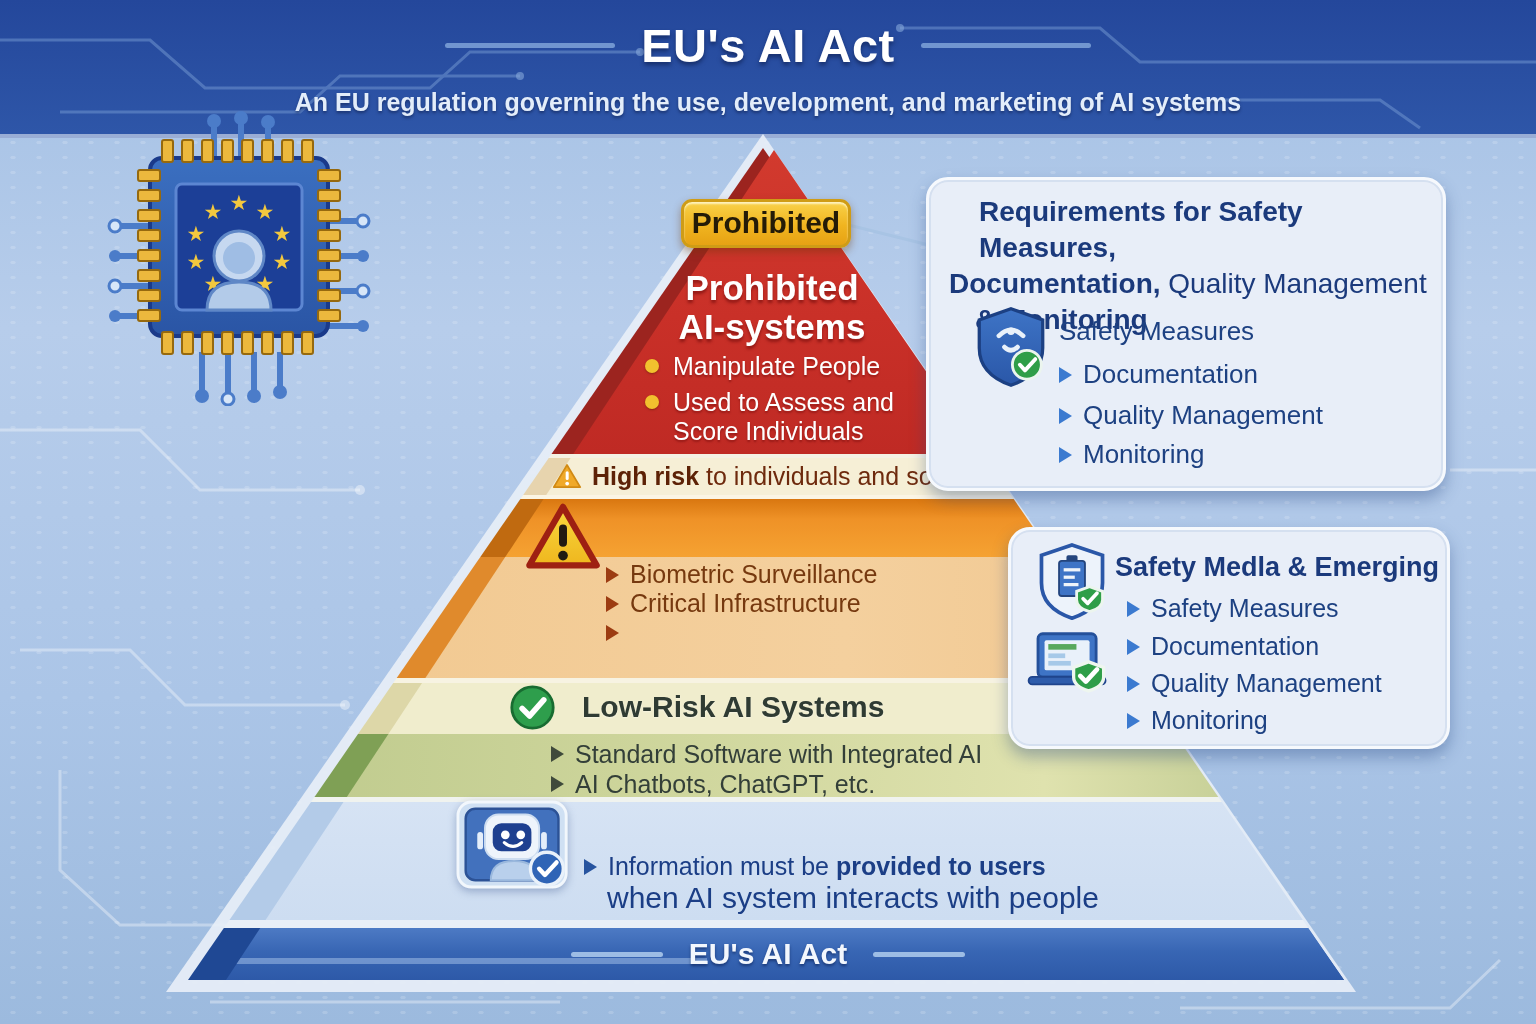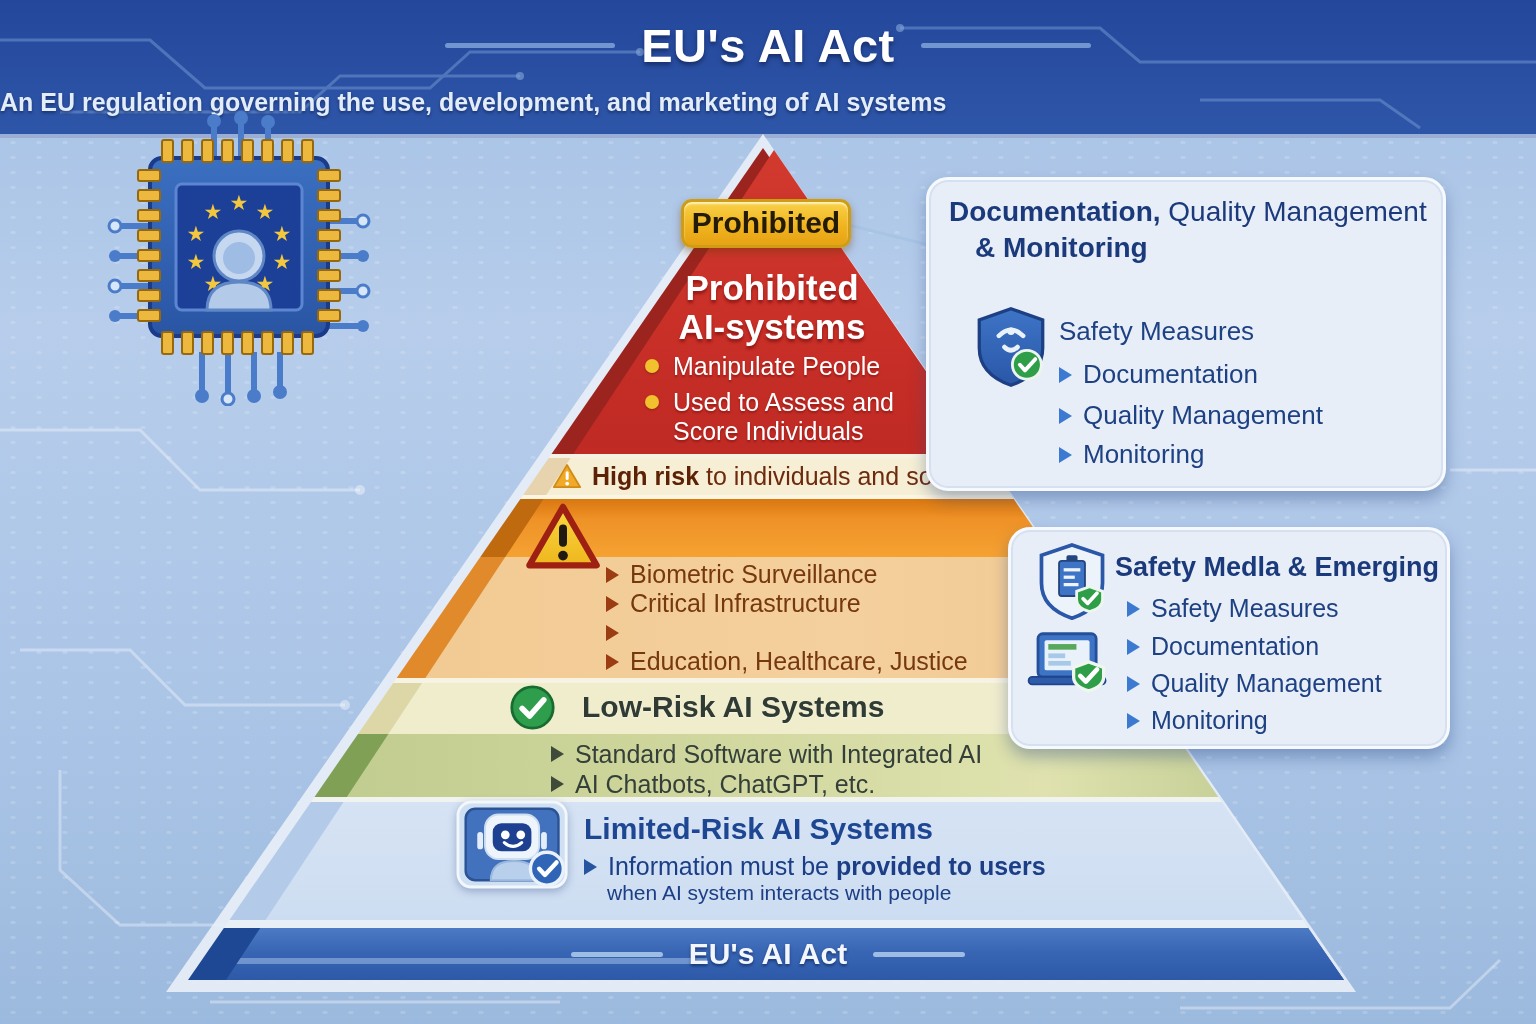--- a/index.html
+++ b/index.html
@@ -15,21 +15,21 @@
 
   
   .header{position:absolute;left:0;top:0;width:1536px;height:134px;z-index:2;
     background:linear-gradient(180deg,var(--header_blue,#24479b) 0%,#2e56a8 100%);
     border-bottom:4px solid rgba(232,241,251,.6);}
   .header-traces{position:absolute;inset:0;}
   .title-row{position:absolute;left:0;top:18px;width:100%;display:flex;align-items:center;justify-content:center;gap:26px;}
   .title-dash{width:170px;height:5px;border-radius:3px;background:#7fa3d8;opacity:.85;}
   .page-title{margin:0;font-size:47px;font-weight:bold;color:#ffffff;letter-spacing:.5px;
     text-shadow:0 3px 4px rgba(8,20,60,.55);}
-  .subtitle{position:absolute;left:0;top:88px;width:100%;text-align:left;
+  .subtitle{position:absolute;left:0;top:88px;width:100%;text-align:center;
     font-size:25px;font-weight:bold;color:#e3edfa;text-shadow:0 2px 3px rgba(8,20,60,.5);}
 
   
   .pyr-outline{position:absolute;inset:0;z-index:3;
     clip-path:polygon(763px 134px,166px 992px,1356px 992px);
     background:rgba(240,246,252,.88);
     filter:drop-shadow(0 6px 10px rgba(40,70,130,.35));}
   .pyr{position:absolute;inset:0;}
   .pyr-dark{z-index:3;clip-path:polygon(763px 148px,188px 980px,1344px 980px);}
   .pyr-main{z-index:4;clip-path:polygon(774px 150px,226px 980px,1344px 980px);}
@@ -90,21 +90,21 @@
     font-size:30px;font-weight:bold;color:#2f3b33;text-shadow:0 1px 2px rgba(255,255,255,.45);}
   .low-list{position:absolute;left:551px;top:739px;z-index:5;}
   .low-list .row{display:flex;align-items:center;gap:11px;height:30px;font-size:25px;color:#333f38;}
   .low-list .tri{border-left-color:#3f4a3b;}
   .robot{position:absolute;left:456px;top:799px;z-index:5;filter:drop-shadow(0 3px 4px rgba(40,70,130,.35));}
   .ltd-heading{position:absolute;left:584px;top:812px;z-index:5;
     font-size:30px;font-weight:bold;color:#1d4693;}
   .ltd-line1{position:absolute;left:584px;top:852px;z-index:5;display:flex;align-items:center;gap:11px;
     font-size:25px;color:#1b3e86;}
   .ltd-line1 .tri{border-left-color:#27549f;}
-  .ltd-line2{position:absolute;left:607px;top:881px;z-index:5;font-size:21px;color:#1b3e86;}
+  .ltd-line2{position:absolute;left:607px;top:881px;z-index:5;font-size:30px;color:#1b3e86;}
   .base-row{position:absolute;left:0;top:929px;width:1536px;height:50px;z-index:5;
     display:flex;align-items:center;justify-content:center;gap:26px;}
   .base-dash{width:92px;height:5px;border-radius:3px;background:#a9c6ea;opacity:.9;}
   .base-label{font-size:30px;font-weight:bold;color:#f3f7fd;text-shadow:0 2px 3px rgba(8,28,80,.6);}
 
   .tri{width:0;height:0;border-top:8px solid transparent;border-bottom:8px solid transparent;
     border-left:13px solid var(--bullet_blue,#3b7ad0);flex:0 0 auto;}
 
   
   .panel{position:absolute;z-index:6;background:var(--panel_bg,#e8eef8);
@@ -341,24 +341,20 @@
         <span class="tri"></span>
         <span>Biometric Surveillance</span>
       </div>
     <div class="row">
         <span class="tri"></span>
         <span>Critical Infrastructure</span>
       </div>
     <div class="row">
         <span class="tri"></span>
       </div>
-    <div class="row">
-        <span class="tri"></span>
-        <span>Education, Healthcare, Justice</span>
-      </div>
   </div>
 
   <svg class="check-circle" width="47" height="47" viewBox="0 0 50 50">
     <circle cx="25" cy="25" r="22" fill="#2e9e4c" stroke="#186c31" stroke-width="3"></circle>
     <path d="M14,26 l8,8 l15,-17" fill="none" stroke="#fff" stroke-width="6" stroke-linecap="round" stroke-linejoin="round"></path>
   </svg>
   <div class="low-heading">Low-Risk AI Systems</div>
   <div class="low-list">
     <div class="row">
         <span class="tri"></span>
@@ -377,35 +373,35 @@
     <rect x="88" y="34" width="6" height="18" rx="3" fill="#e4eefa"></rect>
     <path d="M36,84 q0,-20 24,-20 q24,0 24,20 z" fill="#b9d0ec" stroke="#9ab8dd" stroke-width="2"></path>
     <rect x="30" y="16" width="56" height="46" rx="14" fill="#eef4fb" stroke="#cdddf0" stroke-width="2"></rect>
     <rect x="38" y="25" width="40" height="29" rx="9" fill="#1e4090"></rect>
     <circle cx="51" cy="37" r="4.5" fill="#fff"></circle>
       <circle cx="67" cy="37" r="4.5" fill="#fff"></circle>
     <path d="M50,45 q9,8 18,0" fill="none" stroke="#fff" stroke-width="3.2" stroke-linecap="round"></path>
     <circle cx="94" cy="72" r="17" fill="#2f64b6" stroke="#e9f1fa" stroke-width="3.5"></circle>
     <path d="M86,72 l6,6.5 l12,-13" fill="none" stroke="#fff" stroke-width="4.5" stroke-linecap="round" stroke-linejoin="round"></path>
   </svg>
-  <div class="ltd-heading">Limited-Risk AI Systems</div>
   <div class="ltd-line1">
     <span class="tri"></span>
     <span><span>Information must be </span><b>provided to users</b></span>
   </div>
   <div class="ltd-line2">when AI system interacts with people</div>
 
   <div class="base-row">
     <span class="base-dash"></span>
     <span class="base-label">EU's AI Act</span>
     <span class="base-dash"></span>
   </div>
 
   <div class="panel panel-1">
     <div class="p1-title p-title">
+      <div class="p1-l1">Requirements for Safety Measures,</div>
       <div><b>Documentation,</b><span> Quality Management</span></div>
       <div class="p1-l3">&amp; Monitoring</div>
     </div>
     <svg class="icon-abs" style="left:44px;top:126px;" width="76" height="84" viewBox="0 0 80 90">
       <defs>
           <linearGradient id="shGrad" x1="0" y1="0" x2="0" y2="1">
         <stop offset="0" stop-color="#3e74c6"></stop>
             <stop offset="1" stop-color="#2a57a8"></stop>
           </linearGradient>
         </defs>

